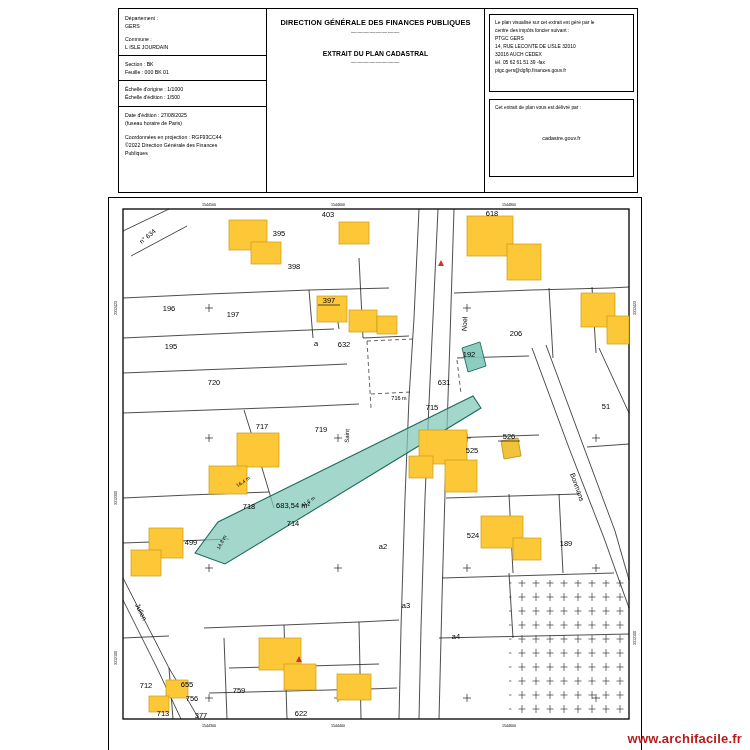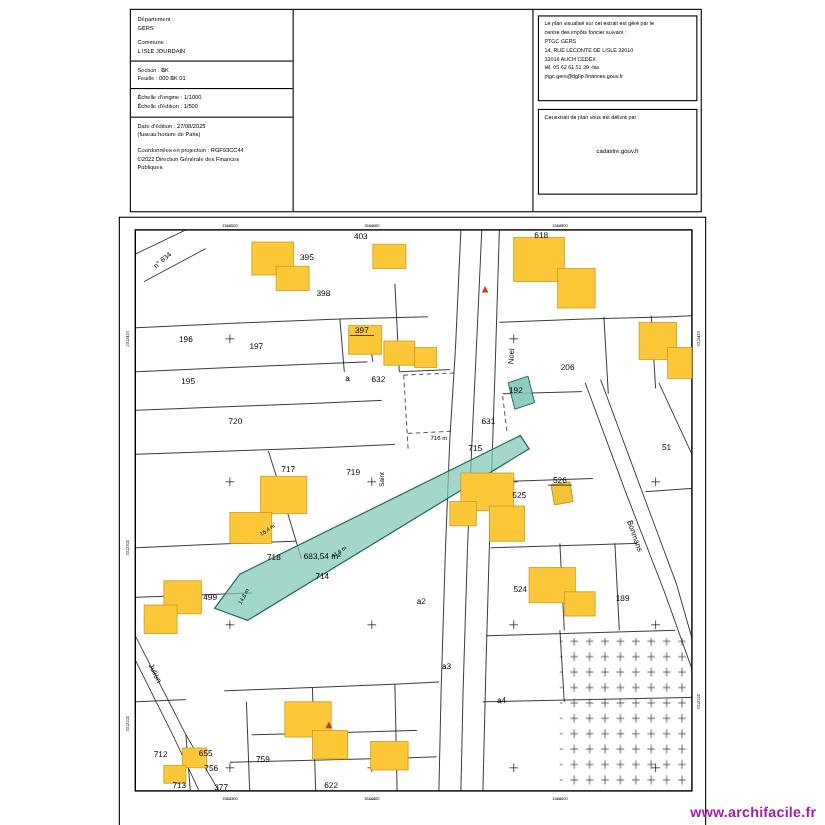--- a/index.html
+++ b/index.html
@@ -112,21 +112,21 @@
   .lbl {
     font-family: "Liberation Sans", sans-serif;
     fill: #000;
   }
 
   .watermark {
     position: absolute;
     right: 8px; bottom: 4px;
     font-size: 13px;
     font-weight: bold;
-    color: #a21caf;
+    color: #b91c1c;
     letter-spacing: .2px;
   }
 </style>
 </head>
 <body>
 
 <div class="page">
 
   <div class="header">
 
@@ -144,20 +144,26 @@
       <div>Échelle d'édition : 1/500</div>
       <div class="sep"></div>
       <div>Date d'édition : 27/08/2025</div>
       <div>(fuseau horaire de Paris)</div>
       <div style="height:6px"></div>
       <div>Coordonnées en projection : RGF93CC44</div>
       <div>©2022 Direction Générale des Finances</div>
       <div>Publiques</div>
     </div>
 
+    <div class="hdr-mid">
+      <div class="t1">DIRECTION GÉNÉRALE DES FINANCES PUBLIQUES</div>
+      <div class="dash">————————</div>
+      <div class="t2">EXTRAIT DU PLAN CADASTRAL</div>
+      <div class="dash">————————</div>
+    </div>
 
     <div class="hdr-right">
       <div class="hdr-box top">
         <div>Le plan visualisé sur cet extrait est géré par le</div>
         <div>centre des impôts foncier suivant :</div>
         <div>PTGC GERS</div>
         <div>14, RUE LECONTE DE LISLE 32010</div>
         <div>32016 AUCH CEDEX</div>
         <div>tél. 05 62 61 51 39 -fax</div>
         <div>ptgc.gers@dgfip.finances.gouv.fr</div>

